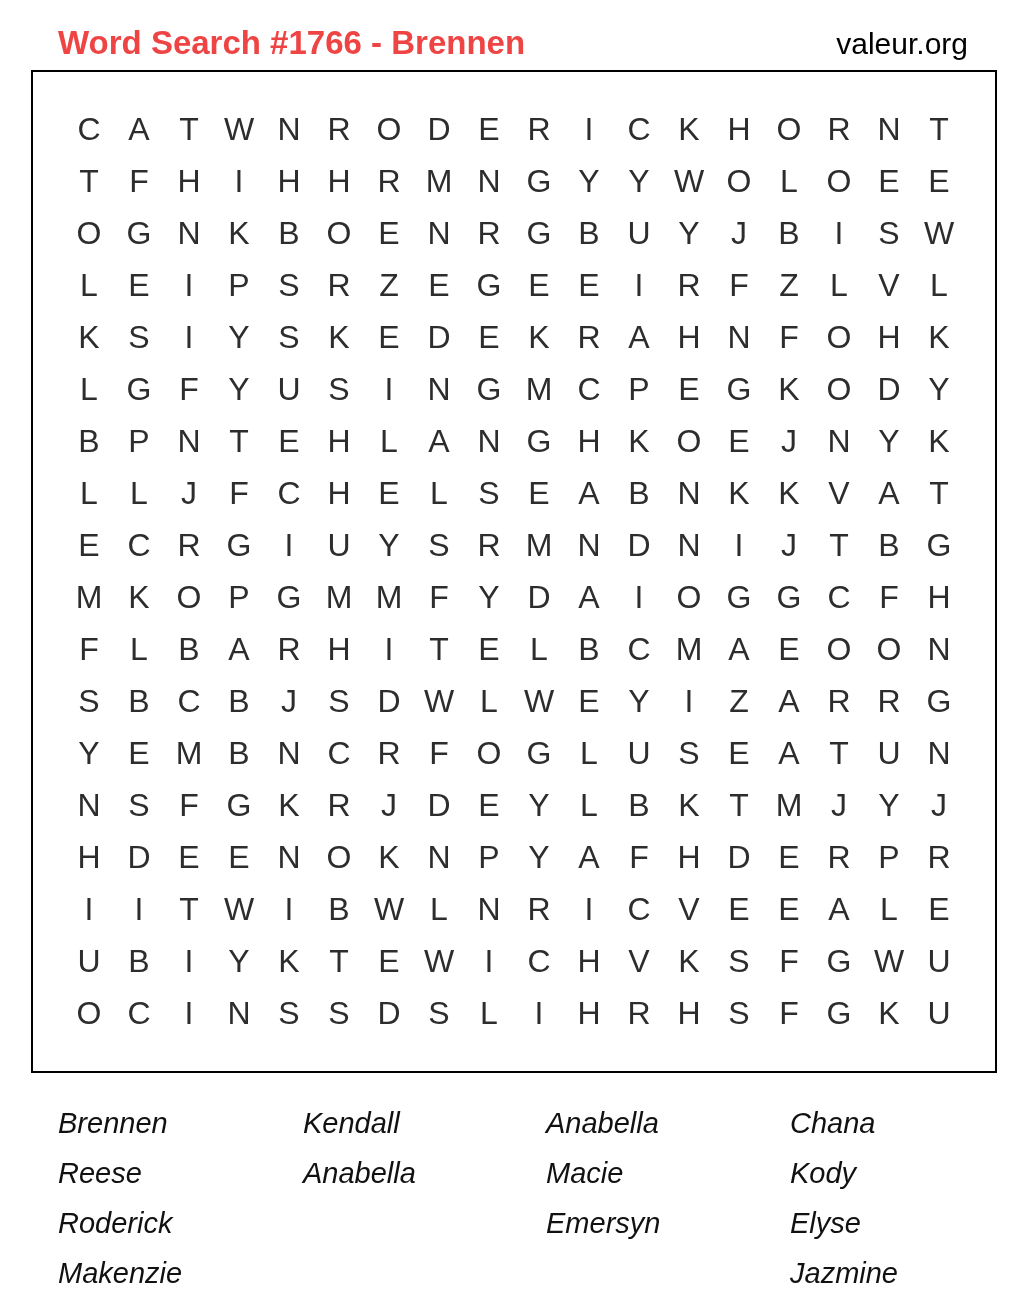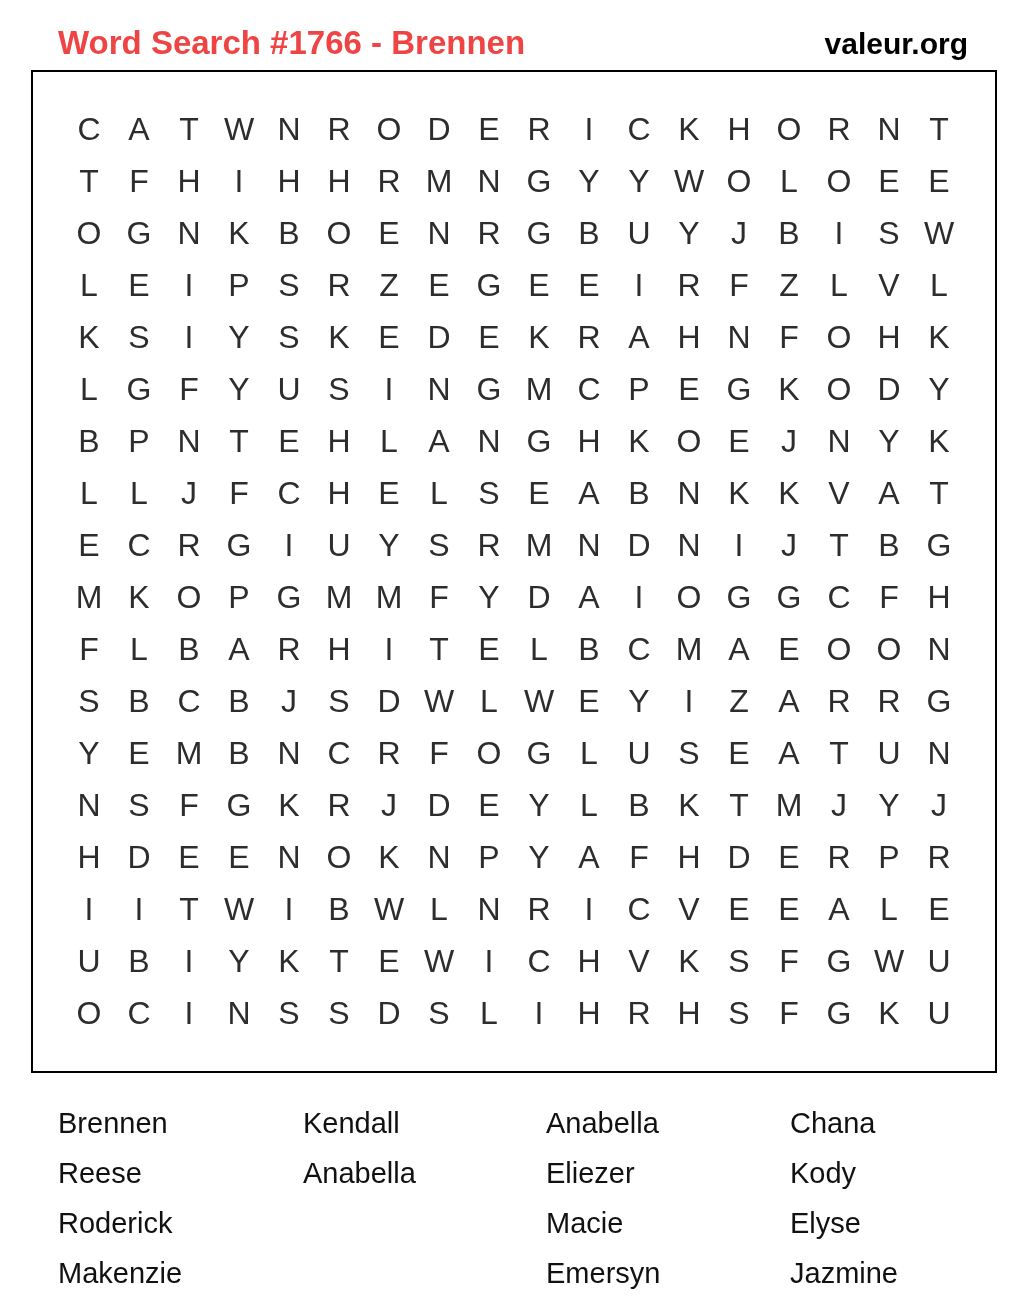--- a/index.html
+++ b/index.html
@@ -15,21 +15,21 @@
     left: 58px; top: 24px;
     font-size: 33px;
     font-weight: 700;
     color: #ef4444;
     letter-spacing: 0px;
   }
   .site-name {
     position: absolute;
     right: 62px; top: 27px;
     font-size: 30px;
-    font-weight: 700;
+    font-weight: 400;
     color: #000000;
   }
   .grid-box {
     position: absolute;
     left: 31px; top: 70px;
     width: 962px; height: 999px;
     border: 2px solid #000000;
     background: #ffffff;
   }
   .letter-grid {
@@ -46,20 +46,21 @@
     color: #2d2d2d;
     line-height: 1;
     user-select: none;
   }
   .word-list {
     position: absolute;
     left: 58px; top: 1098px;
     width: 914px;
     display: grid;
     grid-template-columns: 245px 243px 244px auto;
+    font-style: italic;
   }
   .word-col { display: block; }
   .word-item {
     display: block;
     height: 50px;
     line-height: 50px;
     font-size: 29px;
     font-weight: 400;
     color: #111111;
     white-space: nowrap;
@@ -407,21 +408,20 @@
       <span class="word-item">Reese</span>
       <span class="word-item">Roderick</span>
       <span class="word-item">Makenzie</span>
     </div>
     <div class="word-col">
       <span class="word-item">Kendall</span>
       <span class="word-item">Anabella</span>
     </div>
     <div class="word-col">
       <span class="word-item">Anabella</span>
-      <span class="word-item">Eliezer</span>
       <span class="word-item">Macie</span>
       <span class="word-item">Emersyn</span>
     </div>
     <div class="word-col">
       <span class="word-item">Chana</span>
       <span class="word-item">Kody</span>
       <span class="word-item">Elyse</span>
       <span class="word-item">Jazmine</span>
     </div>
   </div>

